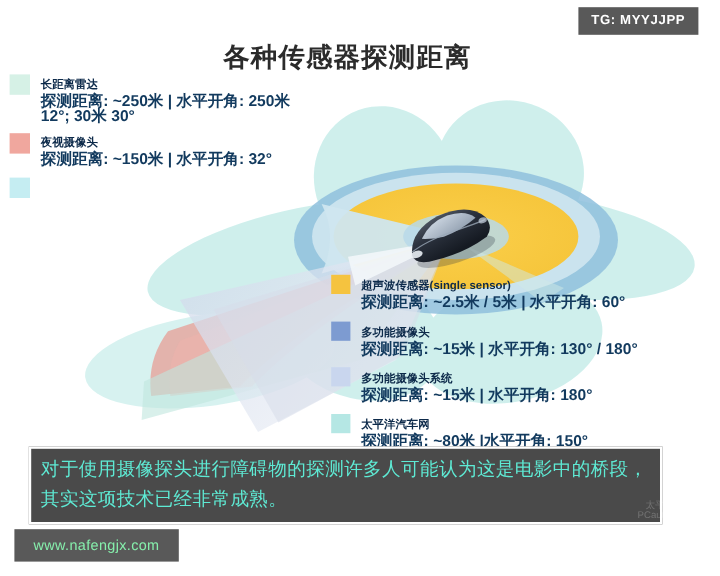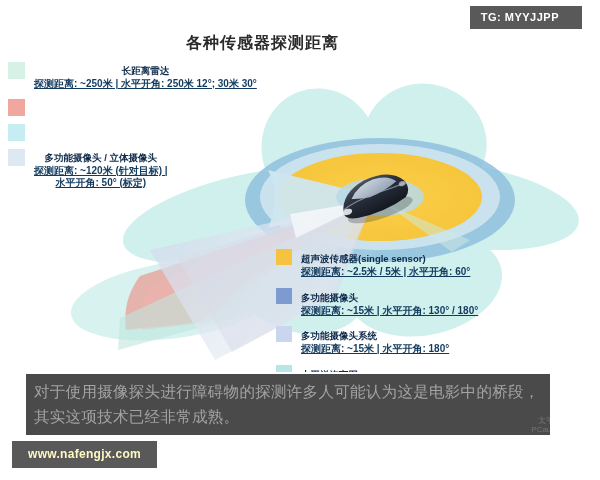--- a/index.html
+++ b/index.html
@@ -15,79 +15,79 @@
     background:#ffffff;
     overflow:hidden;
   }
 
   
   #diagram{position:absolute;left:0;top:0;width:600px;height:440px;}
 
   
   .title{
     position:absolute;left:186px;top:33px;
-    font-size:16px;font-weight:bold;color:#2b2b2b;
+    font-size:22px;font-weight:bold;color:#2b2b2b;
     letter-spacing:1px;
     white-space:nowrap;
   }
 
   
   .tg-tag{
     position:absolute;right:18px;top:6px;
     background:#595959;color:#ffffff;
     font-size:11px;font-weight:bold;
-    padding:5px 23px 6px 11px;
+    padding:5px 11px 6px 11px;
     letter-spacing:.5px;
     white-space:nowrap;
   }
 
   
   .legend{position:absolute;}
-  .legend.left{left:8px;top:60px;width:250px;text-align:center;}
-  .legend.right{left:276px;top:248px;width:300px;}
+  .legend.left{left:8px;top:60px;width:250px;}
+  .legend.right{left:276px;top:228px;width:300px;}
 
   .lg-row{
     display:flex;align-items:flex-start;
     margin-bottom:6px;
   }
   .legend.right .lg-row{margin-bottom:8px;}
   .swatch{
     width:17px;height:17px;flex:0 0 17px;
     margin-right:9px;margin-top:2px;
   }
   .legend.right .swatch{width:16px;height:16px;flex:0 0 16px;margin-top:1px;}
   .lg-text{min-width:0;}
   .lg-title{
     font-size:9.5px;font-weight:bold;color:#0d2a4a;
     line-height:13px;white-space:nowrap;
   }
   .lg-desc{
-    font-size:10px;font-weight:bold;color:#123a5e;
-    line-height:12.5px;white-space:pre-line;text-decoration:underline;
+    font-size:13px;font-weight:bold;color:#123a5e;
+    line-height:12.5px;white-space:pre-line;
   }
 
   
   .caption{
     position:absolute;left:24px;top:372px;
     width:528px;
     box-sizing:border-box;
     background:#4a4a4a;
     border:2px solid #ffffff;
-    color:#a3a3a3;
+    color:#5eead4;
     font-size:15.5px;
     line-height:25px;
     padding:5px 8px 6px 8px;
     letter-spacing:.3px;
   }
 
   
   .url-badge{
     position:absolute;left:12px;top:441px;
-    background:#595959;color:#fef9c3;
-    font-size:12px;font-weight:bold;
+    background:#595959;color:#86efac;
+    font-size:12px;font-weight:normal;
     padding:6px 16px 7px 16px;
     letter-spacing:.3px;
     white-space:nowrap;
   }
 
   
   .watermark{
     position:absolute;right:14px;top:416px;
     color:rgba(255,255,255,.22);
     font-size:8px;line-height:9px;
@@ -168,31 +168,27 @@
   <div class="legend left">
     <div class="lg-row">
       <span class="swatch" style="background:#d6f1e6"></span>
       <span class="lg-text">
         <span class="lg-title">长距离雷达</span>
         <div class="lg-desc">探测距离: ~250米 | 水平开角: 250米 12°; 30米 30°</div>
       </span>
     </div>
     <div class="lg-row">
       <span class="swatch" style="background:#f0a79e"></span>
+      <span class="lg-text">
+        <span class="lg-title">夜视摄像头</span>
+        <div class="lg-desc">探测距离: ~150米 | 水平开角: 32°</div>
+      </span>
     </div>
     <div class="lg-row">
       <span class="swatch" style="background:#c5edf2"></span>
-    </div>
-    <div class="lg-row">
-      <span class="swatch" style="background:#dde8f3"></span>
-      <span class="lg-text">
-        <span class="lg-title">多功能摄像头 / 立体摄像头</span>
-        <div class="lg-desc">探测距离: ~120米 (针对目标) |
-水平开角: 50° (标定)</div>
-      </span>
     </div>
   </div>
 
   <div class="legend right">
     <div class="lg-row">
       <span class="swatch" style="background:#f5c33f"></span>
       <span class="lg-text">
         <span class="lg-title">超声波传感器(single sensor)</span>
         <div class="lg-desc">探测距离: ~2.5米 / 5米 | 水平开角: 60°</div>
       </span>

